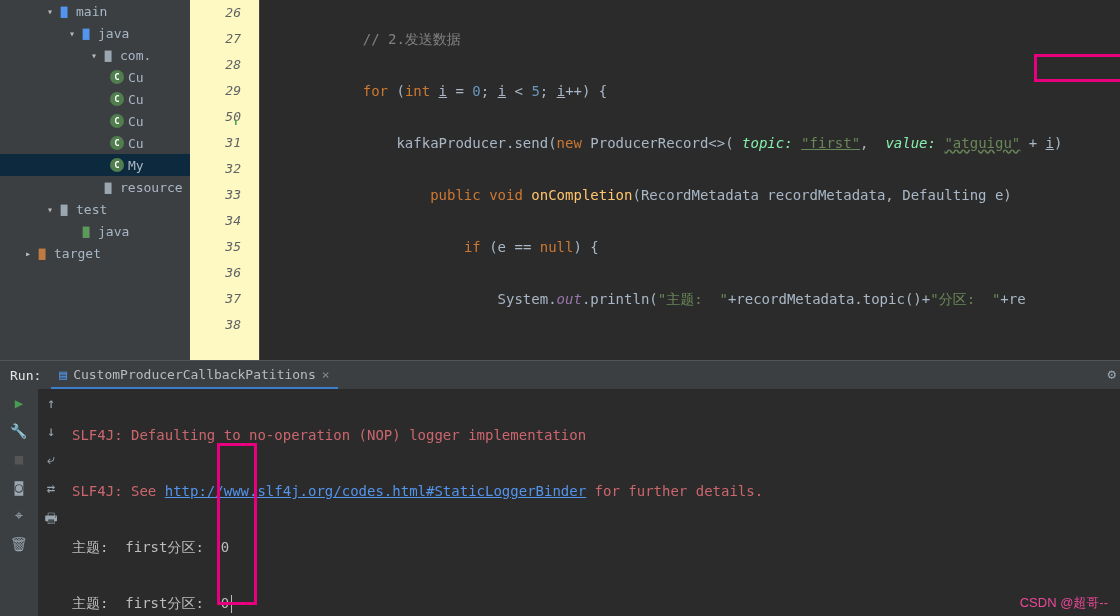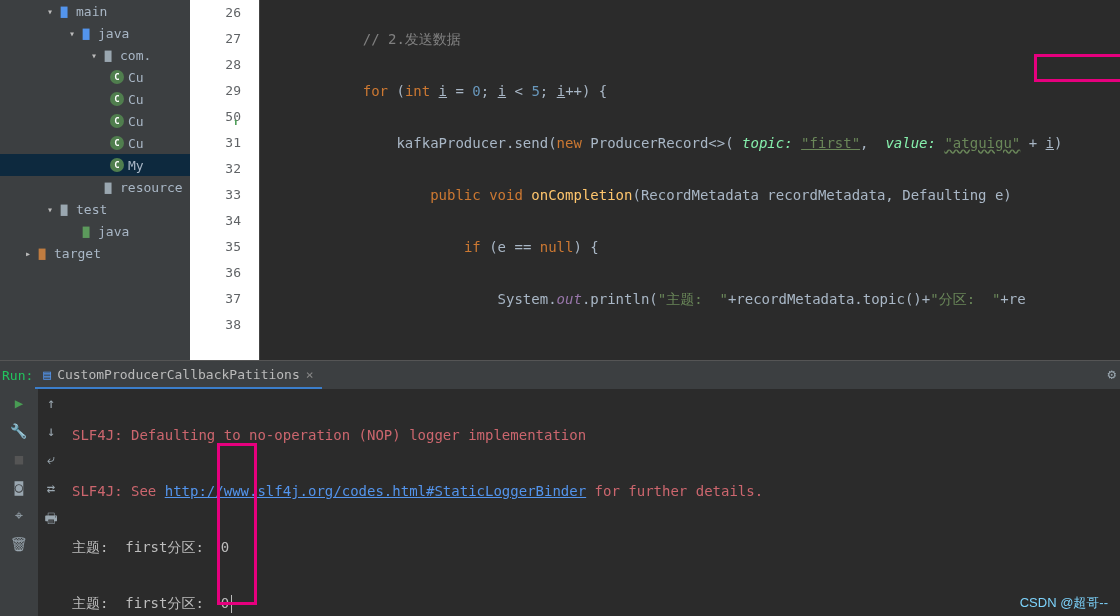--- a/index.html
+++ b/index.html
@@ -8,48 +8,48 @@
   .sidebar { width: 190px; background: #3c3f41; overflow: hidden; font-size: 13px; }
   .tree-row { display: flex; align-items: center; height: 22px; white-space: nowrap; }
   .tree-row.sel { background: #0d293e; }
   .chev { width: 12px; text-align: center; color: #bbb; font-size: 10px; }
   .ico { width: 16px; height: 16px; margin-right: 4px; display: flex; align-items: center; justify-content: center; font-size: 11px; }
   .folder-blue { color: #5394ec; }
   .folder-gray { color: #9aa7b0; }
   .folder-orange { color: #c07c40; }
   .class-ico { background: #507e4e; border-radius: 50%; color: #fff; width: 14px; height: 14px; font-size: 9px; font-weight: bold; }
   .editor { flex: 1; display: flex; background: #2b2b2b; position: relative; }
-  .gutter { width: 70px; background: #ffffff; text-align: right; color: #606366; font-size: 13px; line-height: 26px; padding-right: 18px; border-right: 1px solid #444; position: relative; }
+  .gutter { width: 70px; background: #fef9c3; text-align: right; color: #606366; font-size: 13px; line-height: 26px; padding-right: 18px; border-right: 1px solid #444; position: relative; font-style: italic; }
   .gutter .l { height: 26px; position: relative; }
   .mod { position: absolute; right: 2px; top: 6px; color: #499c54; font-size: 11px; }
   .code { flex: 1; font-size: 14px; line-height: 26px; padding-left: 10px; overflow: hidden; white-space: pre; position: relative; }
   .cl { height: 26px; }
   .cm { color: #808080; }
   .kw { color: #cc7832; }
   .str { color: #6a8759; }
   .num { color: #6897bb; }
   .fn { color: #ffc66d; }
   .hl { color: #9876aa; font-style: italic; }
   .lbl { color: #86efac; font-style: italic; }
   .id { color: #a9b7c6; }
   .wavy { text-decoration: underline wavy #6a8759; }
   .red-box { position: absolute; border: 3px solid #e6007e; pointer-events: none; }
   .run-panel { border-top: 1px solid #555; background: #2b2b2b; }
   .run-header { height: 28px; background: #3c3f41; display: flex; align-items: center; font-size: 13px; color: #bbb; }
-  .run-lbl { padding: 0 2px; color: #22c55e; }
+  .run-lbl { padding: 0 10px; color: #e5e5e5; }
   .run-tab { display: flex; align-items: center; height: 100%; padding: 0 8px; border-bottom: 2px solid #3b7ecb; }
   .run-tab .close { margin-left: 6px; color: #888; }
   .run-body { display: flex; }
   .tool-col { width: 38px; background: #3c3f41; display: flex; flex-direction: column; align-items: center; padding-top: 6px; gap: 12px; color: #9aa7b0; font-size: 14px; }
   .tool-col2 { width: 26px; background: #2b2b2b; display: flex; flex-direction: column; align-items: center; padding-top: 6px; gap: 12px; color: #9aa7b0; font-size: 14px; }
   .console { flex: 1; padding: 4px 8px; font-size: 14px; line-height: 28px; position: relative; white-space: pre; color: #bdbdbd;}
   .err { color: #cc666e; text-align: right; }
   .link { color: #5394ec; text-decoration: underline; }
   .play { color: #499c54; }
-  .watermark { position: absolute; right: 12px; bottom: 4px; color: #7dd3fc; font-size: 13px; font-family: sans-serif; }
+  .watermark { position: absolute; right: 12px; bottom: 4px; color: #ec4899; font-size: 13px; font-family: sans-serif; }
   .cursor { display: inline-block; width: 1px; height: 18px; background: #bbb; vertical-align: middle; margin-left: 2px; }
   .gear { position:absolute; right:4px; top:366px; color:#9aa7b0; font-size:14px;}
 </style>
 </head>
 <body>
 
 <div class="top">
   <div class="sidebar">
     <div class="tree-row" style="padding-left:44px">
         <span class="chev">▾</span>

